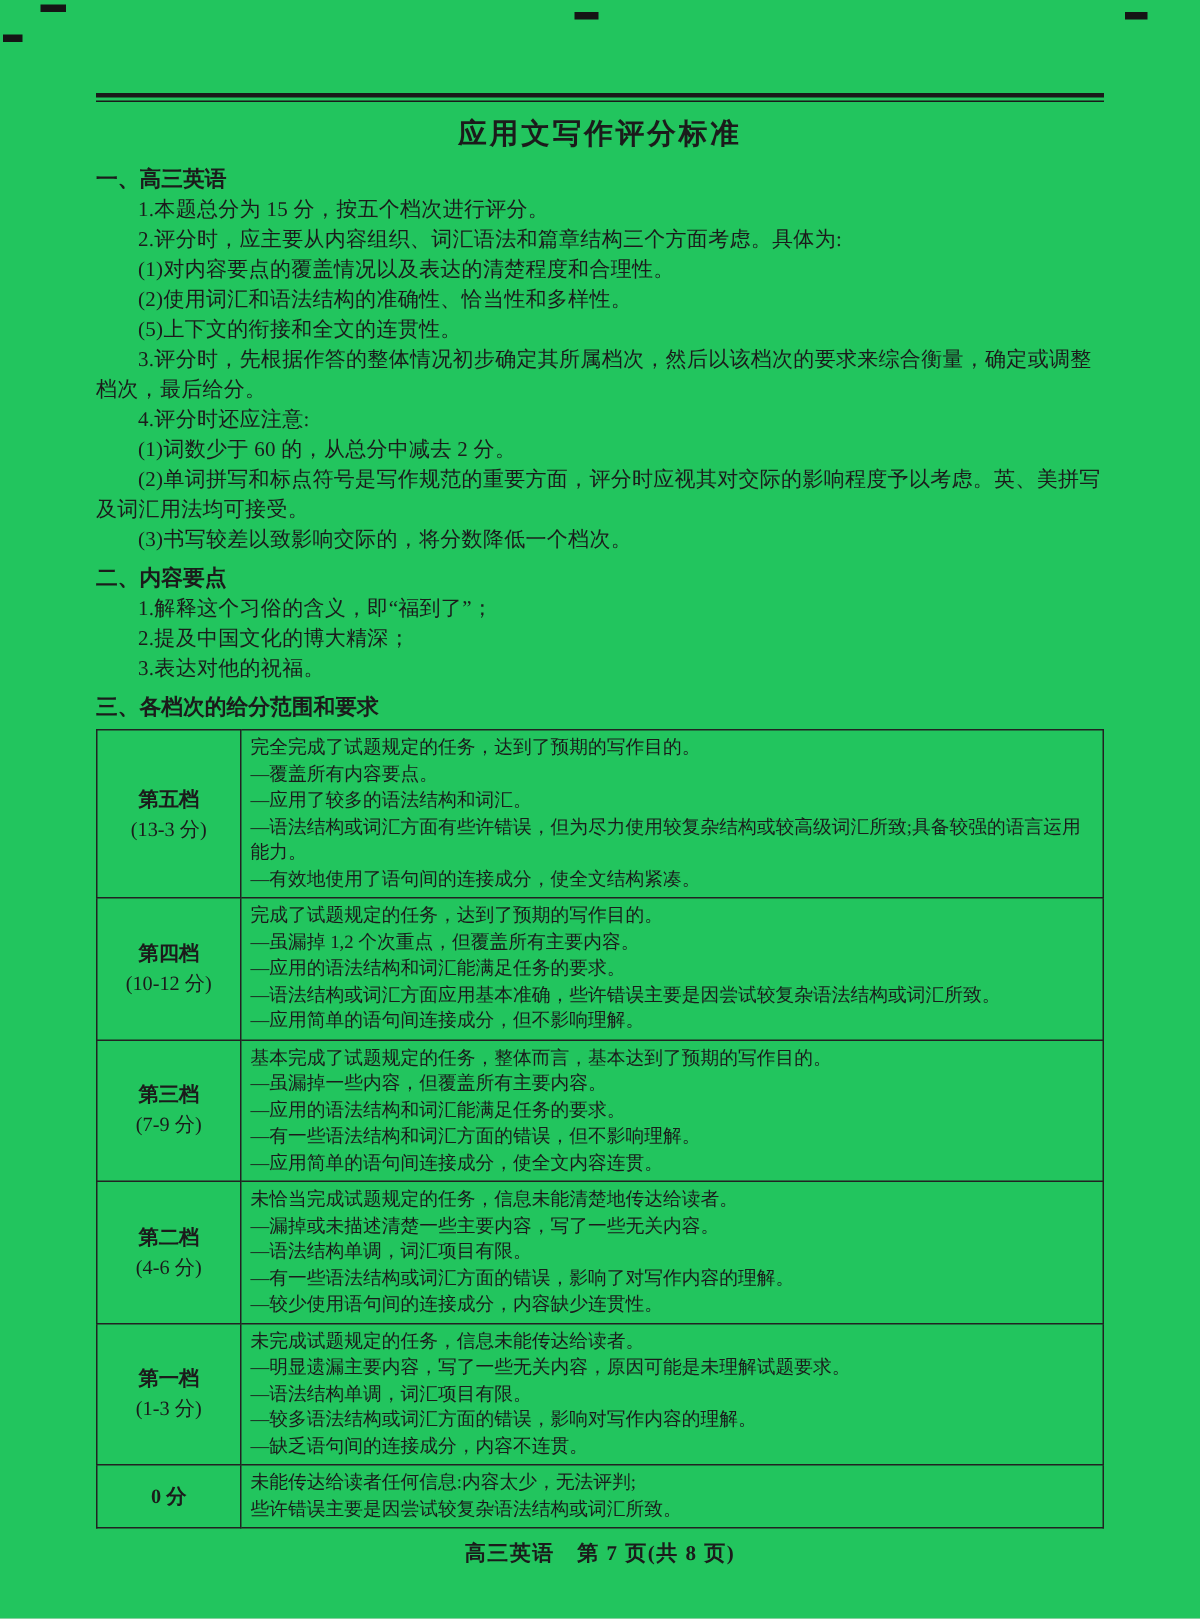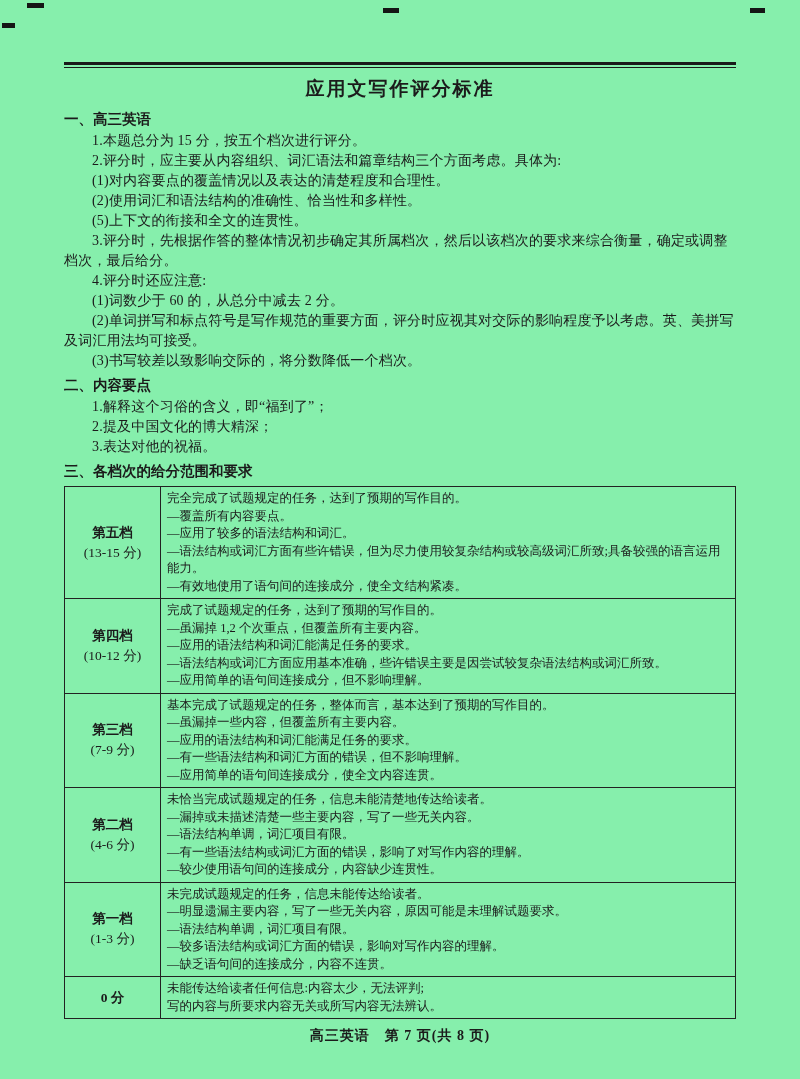--- a/index.html
+++ b/index.html
@@ -2,21 +2,21 @@
 <html><head>
 <meta charset="utf-8">
 <style>
   * { box-sizing: border-box; }
   html, body { margin: 0; padding: 0; background: #d8d8d4; }
   .page {
     position: relative;
     width: 800px;
     height: 1079px;
     margin: 0 auto;
-    background: #86efac;
+    background: #22c55e;
     font-family: "Liberation Serif", "DejaVu Serif", serif;
     color: #1b1b1b;
     overflow: hidden;
     padding-left: 48px;
   }
   .scan-mark { position: absolute; background: #151515; }
   .mark-tl   { left: 27px;  top: 3px;  width: 17px; height: 5px; }
   .mark-tc   { left: 383px; top: 8px;  width: 16px; height: 5px; }
   .mark-tr   { left: 750px; top: 8px;  width: 15px; height: 5px; }
   .mark-left { left: 2px;   top: 23px; width: 13px; height: 5px; }
@@ -121,21 +121,21 @@
     <p class="line">2.提及中国文化的博大精深；</p>
     <p class="line">3.表达对他的祝福。</p>
 
     <h2 class="sec-heading">三、各档次的给分范围和要求</h2>
 
     <table class="rubric">
       <tbody>
         <tr>
           <td class="level-cell">
             <div class="level-name">第五档</div>
-            <div class="level-range">(13-15 分)</div>
+            <div class="level-range">(13-3 分)</div>
           </td>
           <td class="desc-cell">
             <p class="desc-line">完全完成了试题规定的任务，达到了预期的写作目的。</p>
             <p class="desc-line">—覆盖所有内容要点。</p>
             <p class="desc-line">—应用了较多的语法结构和词汇。</p>
             <p class="desc-line">—语法结构或词汇方面有些许错误，但为尽力使用较复杂结构或较高级词汇所致;具备较强的语言运用能力。</p>
             <p class="desc-line">—有效地使用了语句间的连接成分，使全文结构紧凑。</p>
           </td>
         </tr>
         <tr>
@@ -189,21 +189,21 @@
             <p class="desc-line">—较多语法结构或词汇方面的错误，影响对写作内容的理解。</p>
             <p class="desc-line">—缺乏语句间的连接成分，内容不连贯。</p>
           </td>
         </tr>
         <tr>
           <td class="level-cell">
             <div class="level-name">0 分</div>
           </td>
           <td class="desc-cell">
             <p class="desc-line">未能传达给读者任何信息:内容太少，无法评判;</p>
-            <p class="desc-line">写的内容与所要求内容无关或所写内容无法辨认。</p>
+            <p class="desc-line">些许错误主要是因尝试较复杂语法结构或词汇所致。</p>
           </td>
         </tr>
       </tbody>
     </table>
   </div>
 
   <div class="footer">高三英语　第 7 页(共 8 页)</div>
 </div>
 
 </body></html>

